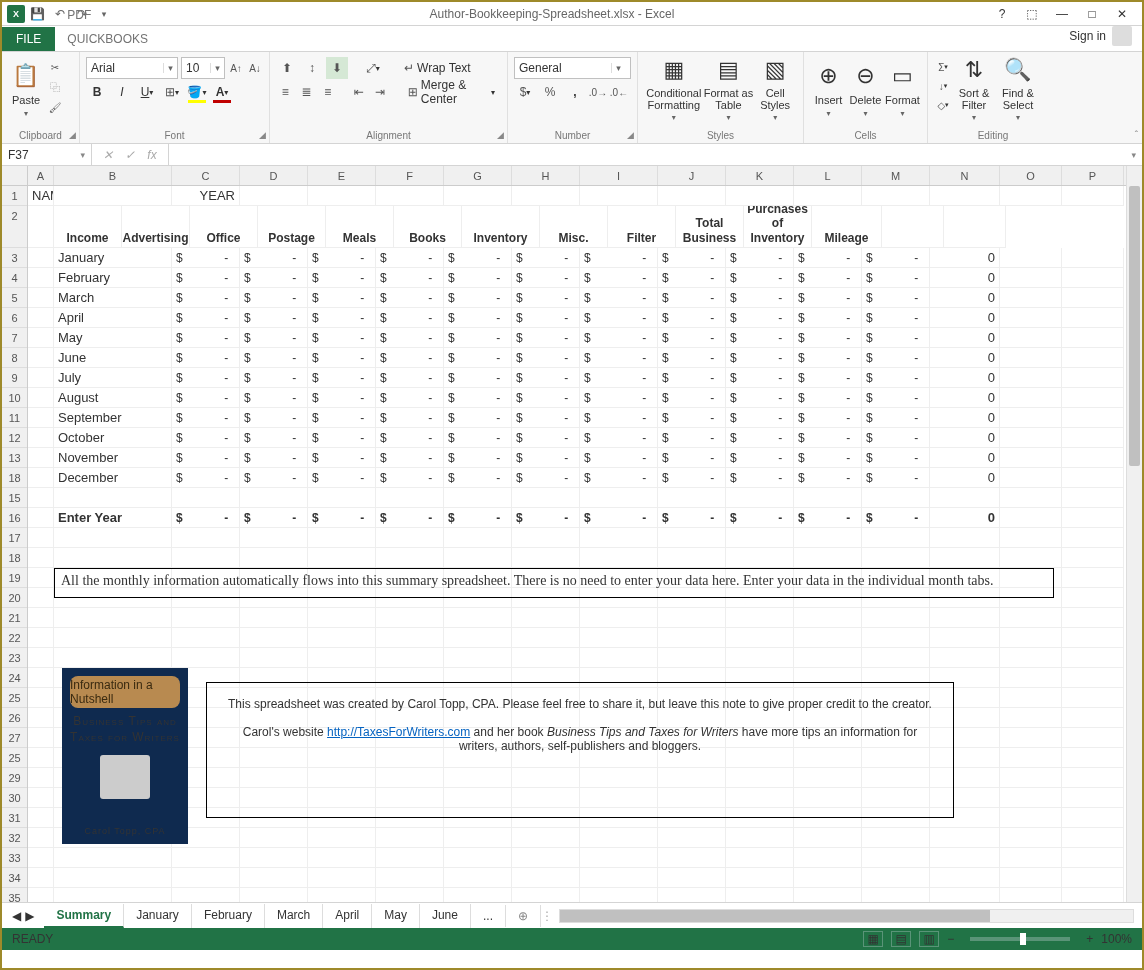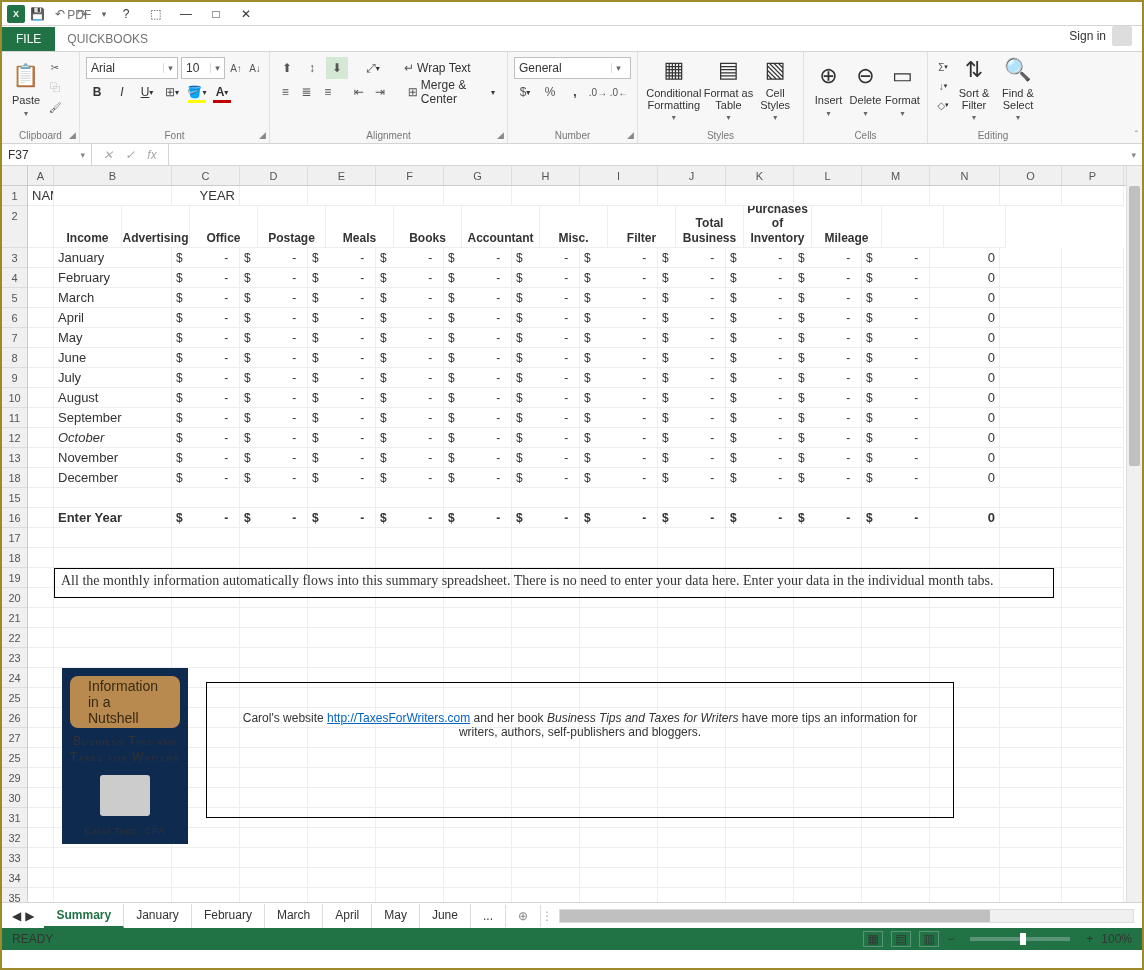--- a/index.html
+++ b/index.html
@@ -54,21 +54,21 @@
 .cell.money{display:flex;justify-content:space-between;font-family:Arial}
 .cell.money .d{}
 .cell.money .v{}
 .cell.num{text-align:right}
 .cell.bold{font-weight:bold}
 .note-box{border:1px solid #000;padding:4px 6px;font-family:"Times New Roman",serif;font-size:14px}
 .credit-box{border:1px solid #000;padding:14px 18px;font-family:"Times New Roman",serif;font-size:15px;text-align:center}
 .credit-box .link{color:#0563c1;text-decoration:underline}
 .credit-box em{font-style:italic}
 .book-img{width:126px;height:176px;background:#0f2a4f;color:#fff;display:flex;flex-direction:column;align-items:center;padding:8px;font-family:"Times New Roman",serif}
-.book-img .info{background:#b88a50;color:#3a2a10;font-size:14px;padding:2px 18px;border-radius:8px;margin-bottom:6px}
+.book-img .info{background:#b88a50;color:#3a2a10;font-size:12px;padding:2px 0;border-radius:8px;margin-bottom:6px}
 .book-img .btitle{font-size:12px;text-align:center;font-variant:small-caps;letter-spacing:1px;line-height:1.3}
 .book-img .calc{width:50px;height:44px;background:#ccc;margin:10px 0;border-radius:3px}
 .book-img .auth{font-size:9px;letter-spacing:1px;margin-top:auto}
 .vscroll{position:absolute;top:0;right:0;width:16px;bottom:0;background:#f0f0f0;border-left:1px solid #ddd}
 .vscroll .thumb{position:absolute;top:20px;left:2px;right:2px;height:280px;background:#c0c0c0;border-radius:2px}
 .sheet-tabs{height:26px;background:#fff;border-top:1px solid #d4d4d4;display:flex;align-items:center}
 .sheet-nav{display:flex;gap:4px;padding:0 10px;color:#888}
 .sheet-nav span{cursor:pointer}
 .stab{padding:4px 12px;border-right:1px solid #ddd;cursor:pointer;font-size:12px}
 .stab.active{color:#217346;font-weight:bold;border-bottom:2px solid #217346;background:#fff}
@@ -89,20 +89,21 @@
 <div class="titlebar">
   <div class="qat">
     <div class="tb-icon">
         <div class="excel-icon">X</div>
       </div>
     <div class="tb-icon">💾</div>
     <div class="tb-icon">↶</div>
     <div class="tb-icon">↷</div>
     <div class="tb-icon" style="font-size:9px">▾</div>
   </div>
+  <div class="title">Author-Bookkeeping-Spreadsheet.xlsx - Excel</div>
   <div class="winbtns">
     <span>?</span>
     <span>⬚</span>
     <span>—</span>
     <span>□</span>
     <span>✕</span>
   </div>
 </div>
 
 <div class="tabbar">
@@ -375,21 +376,21 @@
         <div class="cell" style="width: 62px;"></div>
       </div>
       <div class="crow hr2">
         <div class="cell" style="width: 26px;"></div>
         <div class="cell" style="width: 68px;">Income</div>
         <div class="cell" style="width: 68px;">Advertising</div>
         <div class="cell" style="width: 68px;">Office</div>
         <div class="cell" style="width: 68px;">Postage</div>
         <div class="cell" style="width: 68px;">Meals</div>
         <div class="cell" style="width: 68px;">Books</div>
-        <div class="cell" style="width: 78px;">Accountant</div>
+        <div class="cell" style="width: 78px;">Inventory</div>
         <div class="cell" style="width: 68px;">Misc.</div>
         <div class="cell" style="width: 68px;">Filter</div>
         <div class="cell" style="width: 68px;">Total Business</div>
         <div class="cell" style="width: 68px;">Purchases of Inventory</div>
         <div class="cell" style="width: 70px;">Mileage</div>
         <div class="cell" style="width: 62px;"></div>
         <div class="cell" style="width: 62px;"></div>
       </div>
       <div class="crow">
         <div class="cell" style="width: 26px;"></div>
@@ -845,21 +846,21 @@
         <div class="cell money" style="width: 68px;">
           <span class="d">$</span>
           <span class="v">-&nbsp;&nbsp;</span>
         </div>
         <div class="cell num" style="width: 70px;">0</div>
         <div class="cell" style="width: 62px;"></div>
         <div class="cell" style="width: 62px;"></div>
       </div>
       <div class="crow">
         <div class="cell" style="width: 26px;"></div>
-        <div class="cell" style="width: 118px; font-style: italic;">October</div>
+        <div class="cell" style="width: 118px;">October</div>
         <div class="cell money" style="width: 68px;">
           <span class="d">$</span>
           <span class="v">-&nbsp;&nbsp;</span>
         </div>
         <div class="cell money" style="width: 68px;">
           <span class="d">$</span>
           <span class="v">-&nbsp;&nbsp;</span>
         </div>
         <div class="cell money" style="width: 68px;">
           <span class="d">$</span>
@@ -1415,20 +1416,21 @@
         <div class="cell" style="width: 62px;"></div>
         <div class="cell" style="width: 62px;"></div>
       </div>
       <div class="book-img" style="position: absolute; left: 34px; top: 482px;">
         <div class="info">Information in a Nutshell</div>
         <div class="btitle">Business Tips and Taxes for Writers</div>
         <div class="calc"></div>
         <div class="auth">Carol Topp, CPA</div>
       </div>
       <div class="credit-box" style="position: absolute; left: 178px; top: 496px; width: 748px; height: 136px;">
+        <div>This spreadsheet was created by Carol Topp, CPA. Please feel free to share it, but leave this note to give proper credit to the creator.</div>
         <div style="height:14px"></div>
         <div>Carol's website <span class="link">http://TaxesForWriters.com</span>  and her book <em>Business Tips and Taxes for Writers</em> have more tips an information for writers, authors, self-publishers and bloggers.</div>
       </div>
     </div>
   <div class="vscroll">
       <div class="thumb"></div>
     </div>
 </div>
 
 <div class="sheet-tabs">

